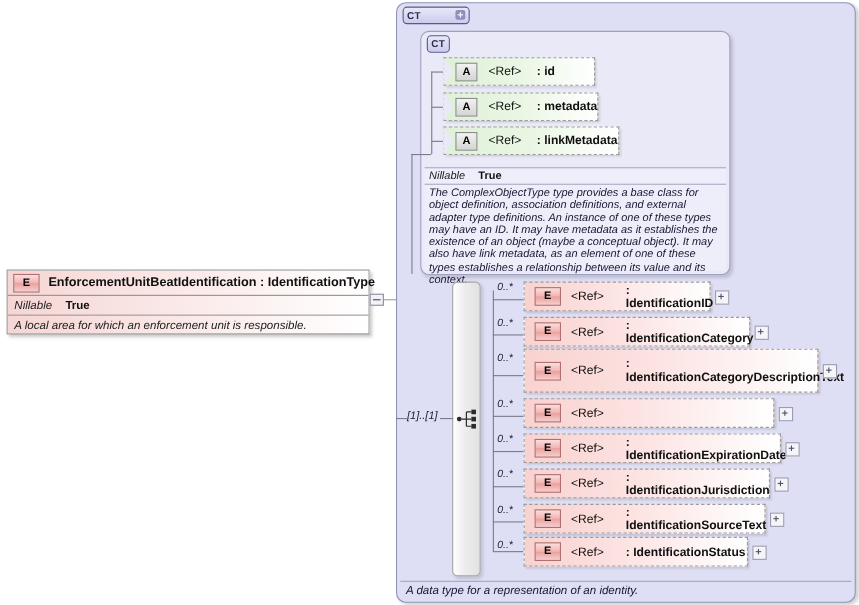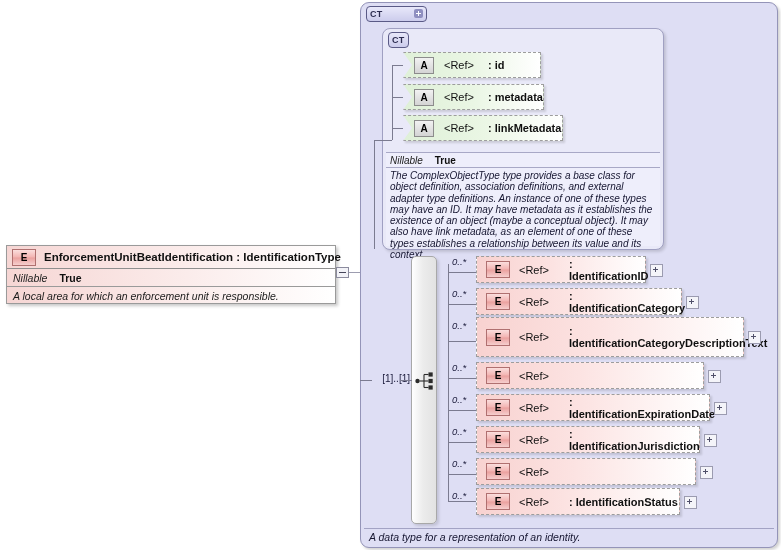--- a/index.html
+++ b/index.html
@@ -184,21 +184,21 @@
   #model-group-bar {
     left: 411px; top: 256px; width: 26px; height: 268px;
     border: 1px solid #a8a8a8;
     border-radius: 5px;
     background: linear-gradient(to right, #ffffff 0%, #ececec 45%, #e2e2e2 100%);
     box-shadow: 2px 2px 3px rgba(0,0,0,0.13);
   }
   #sequence-icon { left: 415px; top: 371px; width: 22px; height: 20px; }
   #occurs-label {
     left: 370px; top: 373px; width: 40px;
-    font-size: 10px; color: #1a1a3a; text-align: right;
+    font-style: italic; font-size: 10px; color: #1a1a3a; 
   }
   #mg-in-line { left: 400px; top: 380px; width: 12px; height: 1px; background: #7b7b90; }
   #mg-left-stub { left: 360px; top: 380px; width: 12px; height: 1px; background: #7b7b90; }
 
   
   .el-row {
     display: flex; align-items: center;
     border: 1px dashed #9d9d9d;
     background: linear-gradient(to right, #f8d2d0 0%, #fce3e2 45%, #ffffff 100%);
     box-shadow: 2px 2px 2px rgba(0,0,0,0.13);
@@ -365,20 +365,21 @@
   <div class="el-ref">&lt;Ref&gt;</div>
   <div class="el-name">: IdentificationJurisdiction</div>
 </div>
 <div class="plus-box" style="left:704px; top:434px;"></div>
 
 <div class="occ" style="left:452px; top:458px;">0..*</div>
 <div class="hline tree-line" style="left:448px; top:474px; width:28px;"></div>
 <div class="abs el-row" style="left:476px; top:458px; width:220px; height:27px;">
   <div class="e-badge" style="margin-left:3px;">E</div>
   <div class="el-ref">&lt;Ref&gt;</div>
+  <div class="el-name">: IdentificationSourceText</div>
 </div>
 <div class="plus-box" style="left:700px; top:466px;"></div>
 
 <div class="occ" style="left:452px; top:490px;">0..*</div>
 <div class="hline tree-line" style="left:448px; top:501px; width:28px;"></div>
 <div class="abs el-row" style="left:476px; top:488px; width:204px; height:27px;">
   <div class="e-badge" style="margin-left:3px;">E</div>
   <div class="el-ref">&lt;Ref&gt;</div>
   <div class="el-name">: IdentificationStatus</div>
 </div>

